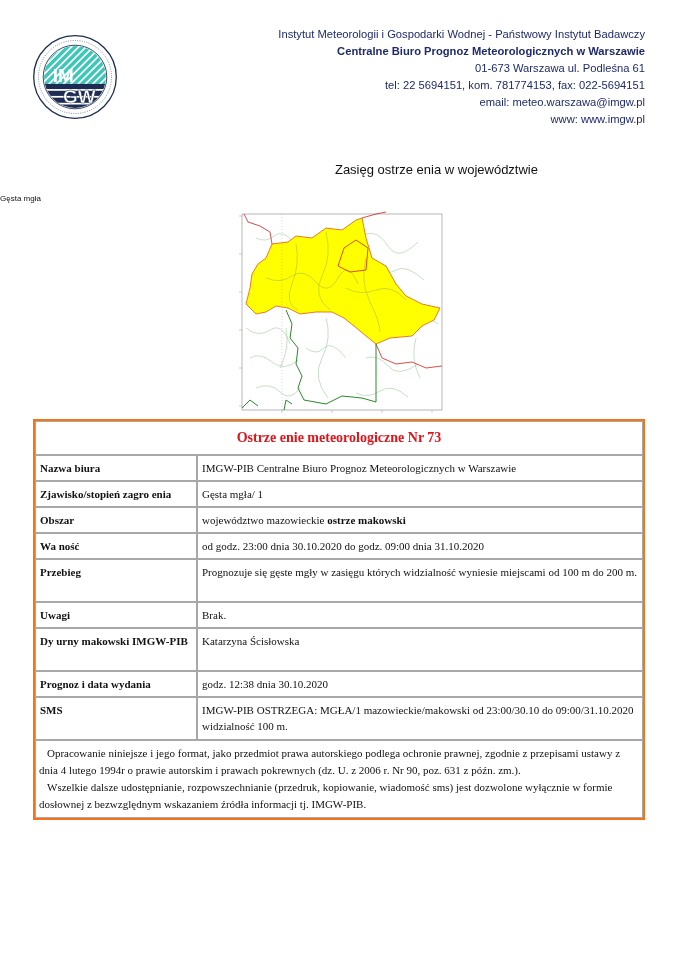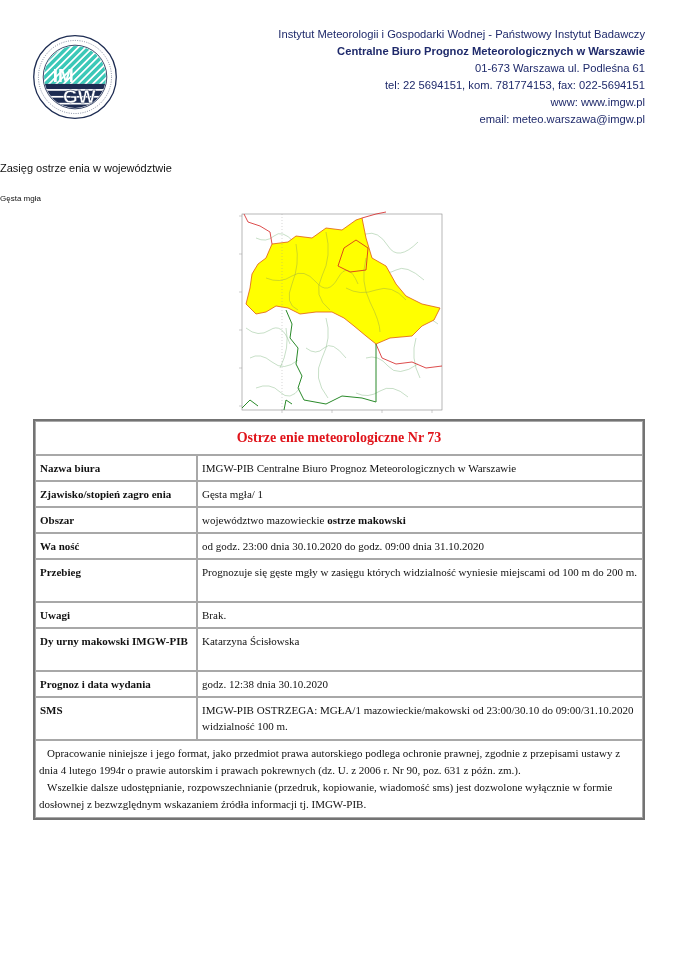--- a/index.html
+++ b/index.html
@@ -3,26 +3,26 @@
 <meta charset="utf-8">
 <style>
   html, body { margin: 0; padding: 0; background: #ffffff; }
   body { width: 678px; height: 960px; position: relative; overflow: hidden; font-family: "Liberation Sans", sans-serif; }
 
   .logo { position: absolute; left: 32px; top: 34px; width: 86px; height: 86px; }
 
   .header { position: absolute; right: 33px; top: 26px; text-align: right; color: #1f2a6b; font-size: 11.2px; line-height: 17px; font-family: "Liberation Sans", sans-serif; }
   .header .bold { font-weight: bold; }
 
-  .map-title { position: absolute; left: 0; width: 538px; top: 162px; text-align: left; font-size: 11px; color: #111; font-family: "Liberation Sans", sans-serif; }
+  .map-title { position: absolute; left: 0; width: 538px; top: 162px; text-align: right; font-size: 13px; color: #111; font-family: "Liberation Sans", sans-serif; }
   .map-subtitle { position: absolute; left: 0; width: 678px; top: 194px; text-align: left; font-size: 8px; color: #111; font-family: "Liberation Sans", sans-serif; }
 
   .map { position: absolute; left: 226px; top: 208px; width: 220px; height: 210px; }
 
-  table.warn { position: absolute; left: 33px; top: 419px; width: 612px; border-collapse: separate; border-spacing: 0; border: 2px solid #737373; font-family: "Liberation Serif", serif; font-size: 11px; color: #111; }
+  table.warn { position: absolute; left: 33px; top: 419px; width: 612px; border-collapse: separate; border-spacing: 0; border: 2px solid #f97316; font-family: "Liberation Serif", serif; font-size: 11px; color: #111; }
   table.warn td { border: 1px solid #a8a8a8; padding: 4px 4px; vertical-align: top; line-height: 16px; }
   table.warn td.lbl { width: 152px; font-weight: bold; }
   table.warn td.title { text-align: center; color: #e0141b; font-weight: bold; font-size: 14px; padding: 8px 0; height: 12px; }
   table.warn tr.tall td { height: 33px; }
   .b { font-weight: bold; }
   .footer-cell { padding: 4px 3px !important; line-height: 17px !important; }
   .indent { padding-left: 8px; }
 </style>
 </head>
 <body>
@@ -49,22 +49,22 @@
   <text x="24" y="56" font-family="Liberation Sans, sans-serif" font-weight="bold" font-size="22" fill="#ffffff">IM</text>
   <text x="36" y="80" font-family="Liberation Sans, sans-serif" font-weight="bold" font-size="22" fill="#ffffff" stroke="#1d2c52" stroke-width="0.5">GW</text>
   <circle cx="50" cy="50" r="42.5" fill="none" stroke="#1d2c52" stroke-width="0.6" stroke-dasharray="1.2 1.5"></circle>
 </svg>
 
 <div class="header">
   <div>Instytut Meteorologii i Gospodarki Wodnej - Państwowy Instytut Badawczy</div>
   <div class="bold">Centralne Biuro Prognoz Meteorologicznych w Warszawie</div>
   <div>01-673 Warszawa ul. Podleśna 61</div>
   <div>tel: 22 5694151, kom. 781774153, fax: 022-5694151</div>
+  <div>email: meteo.warszawa@imgw.pl</div>
   <div>www: www.imgw.pl</div>
-  <div>email: meteo.warszawa@imgw.pl</div>
 </div>
 
 <div class="map-title">Zasięg ostrze  enia w województwie</div>
 <div class="map-subtitle">Gęsta mgła</div>
 
 <svg class="map" viewBox="0 0 220 210">
   <rect x="16" y="6" width="200" height="196" fill="#ffffff" stroke="#888" stroke-width="0.6"></rect>
 
   <g stroke="#8fbf8f" stroke-width="0.5" fill="none">
     <path d="M30 30 q10 5 18 -2 t20 6 t16 -4"></path>

